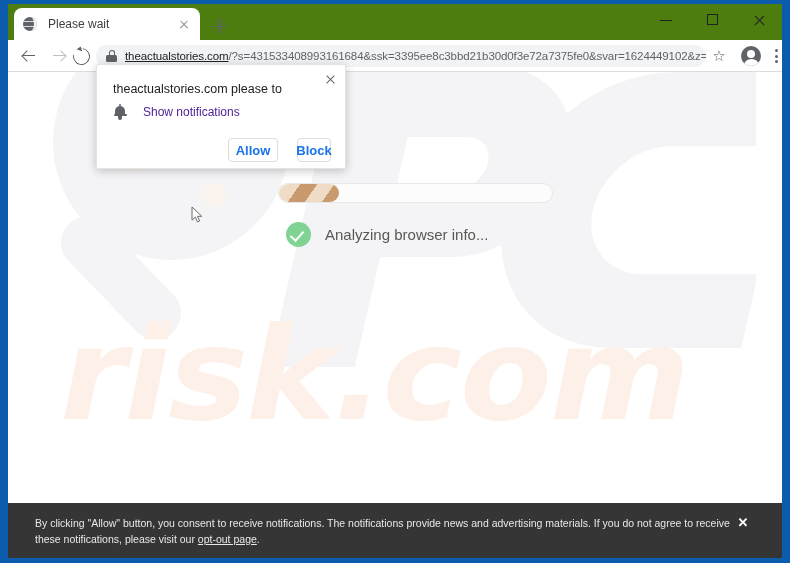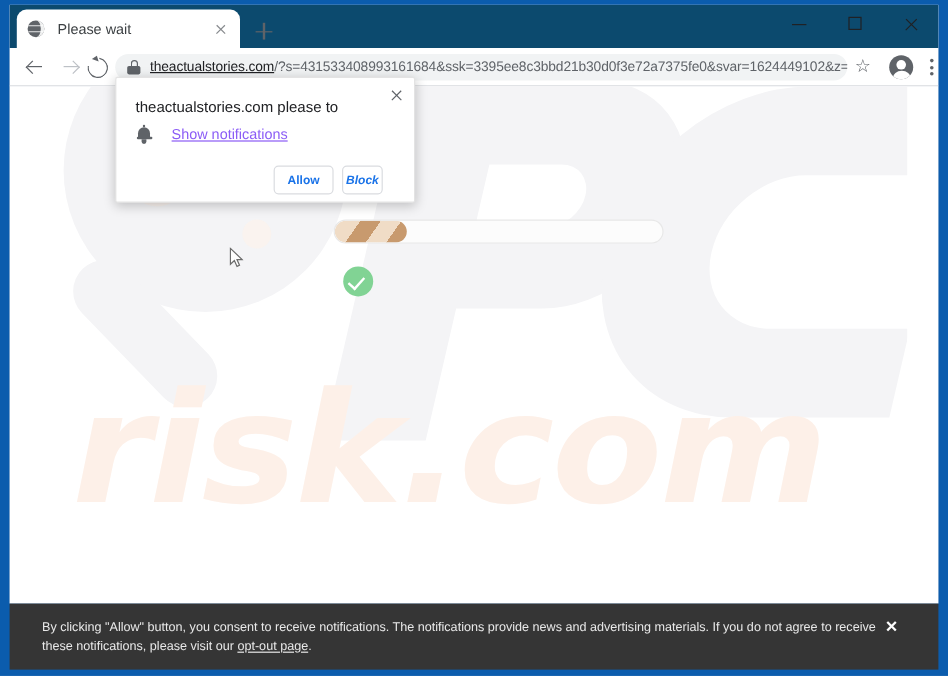--- a/index.html
+++ b/index.html
@@ -25,21 +25,21 @@
     width: 774px; height: 499px;
     background: #dee1e6;
     overflow: hidden;
   }
 
   
   #tabstrip {
     position: absolute;
     left: 0; top: 0;
     width: 774px; height: 36px;
-    background: #0c4a6e;
+    background: #4d7c0f;
   }
   .tab {
     position: absolute;
     left: 6px; top: 4px;
     width: 186px; height: 32px;
     background: #ffffff;
     border-radius: 8px 8px 0 0;
     display: flex;
     align-items: center;
     padding: 0 8px;
@@ -395,43 +395,42 @@
     position: absolute;
     left: 6px; top: -0.6px;
     width: 2px; height: 2px;
     border-radius: 50%;
     background: #5f6368;
   }
   #perm-action {
     position: absolute;
     left: 16px; top: 40px;
     font-size: 12px;
-    color: #8b5cf6;
+    color: #4c1d95;
     padding-left: 30px;
     line-height: 15px;
-    text-decoration: underline;
   }
   .perm-btn {
     position: absolute;
     top: 73px;
     height: 24px;
     border: 1px solid #dadce0;
     border-radius: 4px;
     background: #ffffff;
     color: #1a73e8;
-    font-size: 10px;
+    font-size: 13px;
     font-weight: bold;
     font-family: "Liberation Sans", sans-serif;
     display: flex;
     align-items: center;
     justify-content: center;
     box-sizing: border-box;
   }
   #perm-allow { left: 131px; width: 50px; }
-  #perm-block { left: 188px; width: 34px; font-style: italic; }
+  #perm-block { left: 200px; width: 34px; }
 
   
   #cursor {
     position: absolute;
     left: 183px; top: 202px;
     width: 12px; height: 18px;
     z-index: 60;
     pointer-events: none;
   }
 
@@ -551,20 +550,21 @@
         </svg>
         <div id="wm-risk">risk.com</div>
       </div>
 
       <div id="progress-track">
         <div id="progress-fill" style="width:22%"></div>
       </div>
 
       <div class="step" id="step-1">
         <span class="step-marker done"></span>
+        <span class="step-label">Analyzing browser info...</span>
       </div>
 
     </div>
 
     <div id="perm-dialog">
       <div id="perm-close"></div>
       <div id="perm-title">theactualstories.com please to</div>
       <div id="perm-row">
         <span class="bell">
           <span class="top"></span>

